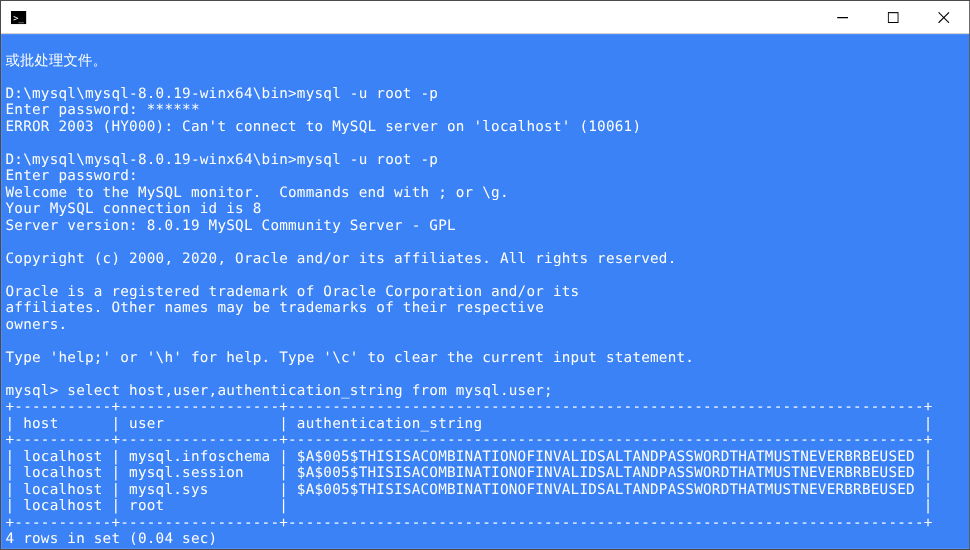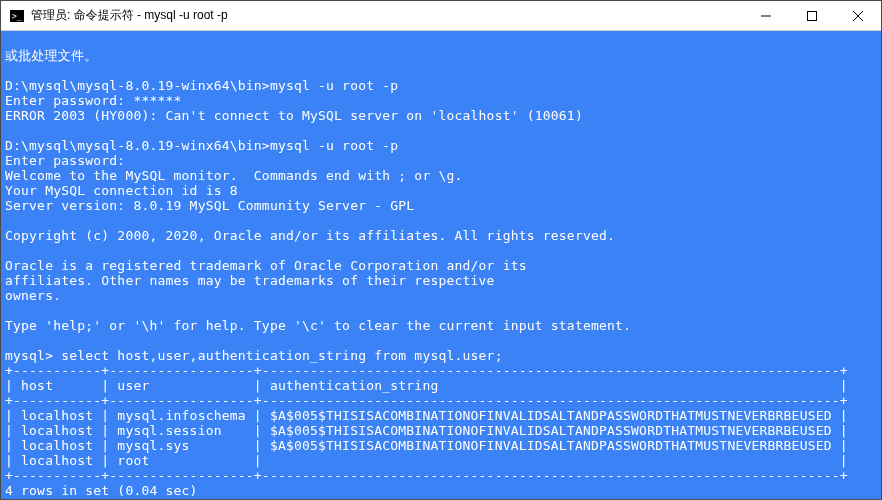--- a/index.html
+++ b/index.html
@@ -19,21 +19,20 @@
 
 <div class="window">
   <div class="titlebar">
     <span class="icon">
       <svg width="14" height="12" viewBox="0 0 14 12">
           <rect x="0" y="0" width="14" height="12" fill="#000"></rect>
           <rect x="1" y="2" width="12" height="9" fill="#000"></rect>
           <text x="2" y="9" font-size="8" fill="#fff" font-family="monospace">&gt;_</text>
         </svg>
     </span>
-    <span class="title">管理员: 命令提示符 - mysql  -u root -p</span>
     <span class="spacer"></span>
     <div class="winbtn">
       <svg width="10" height="10" viewBox="0 0 10 10">
           <line x1="0" y1="5" x2="10" y2="5" stroke="#000" stroke-width="1"></line>
         </svg>
     </div>
     <div class="winbtn">
       <svg width="10" height="10" viewBox="0 0 10 10">
           <rect x="0.5" y="0.5" width="9" height="9" fill="none" stroke="#000" stroke-width="1"></rect>
         </svg>

